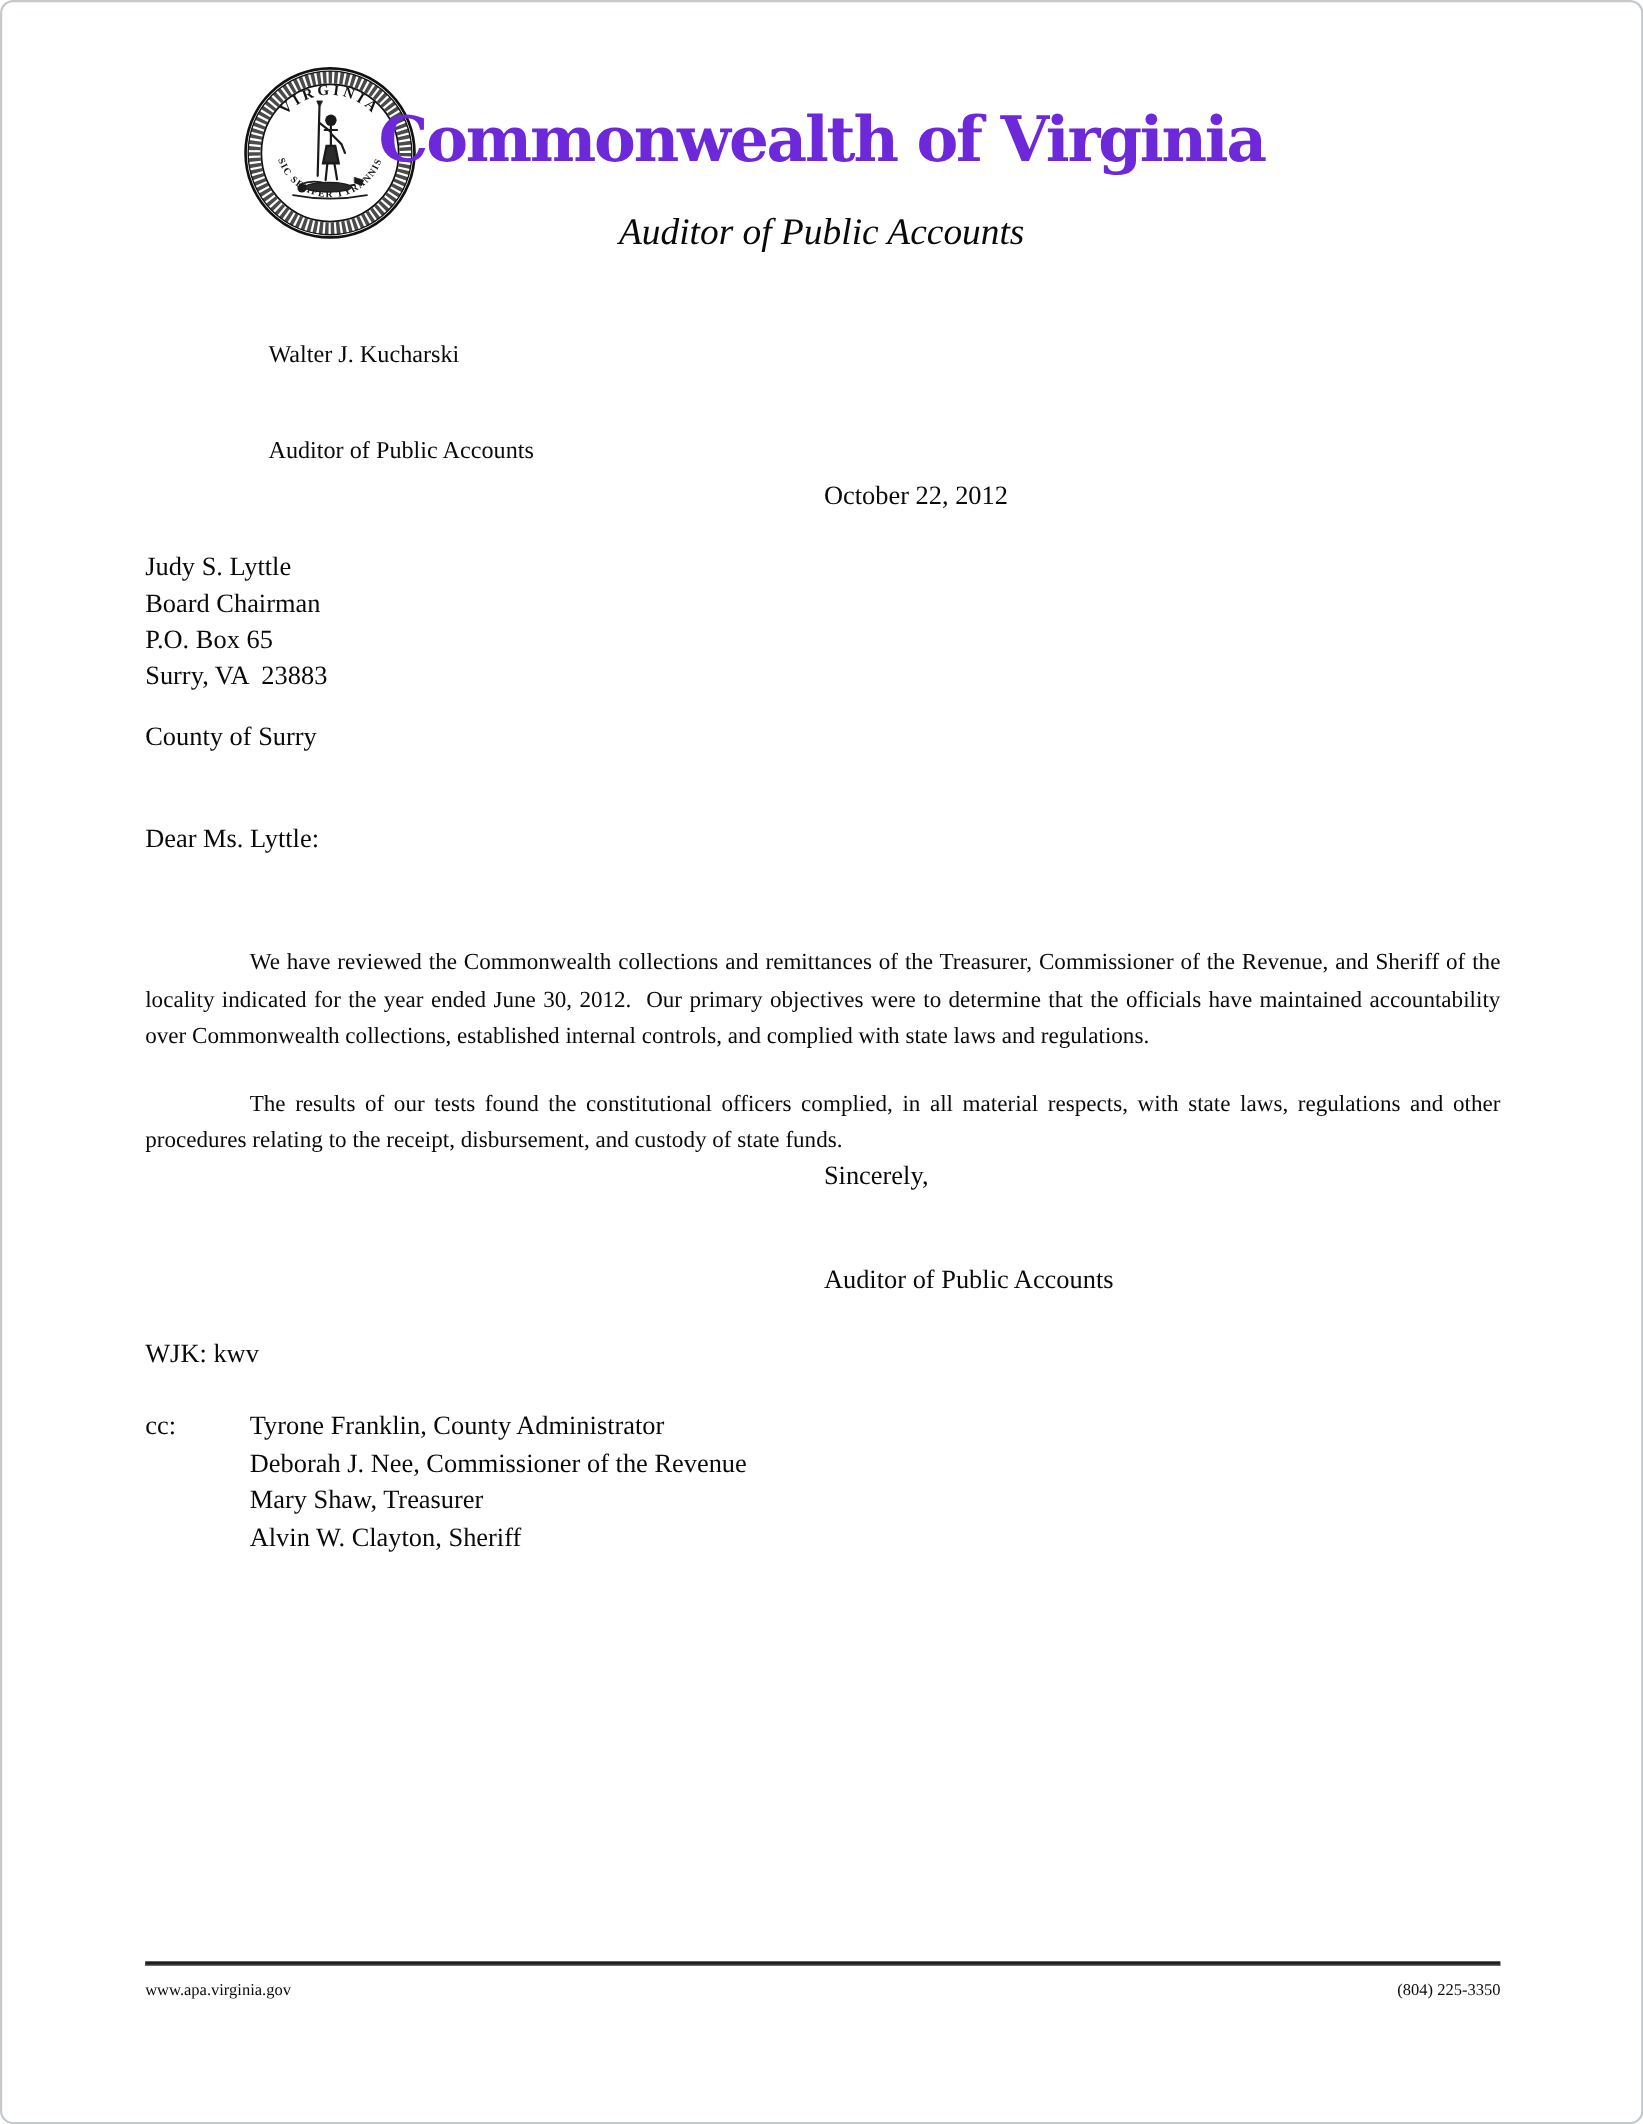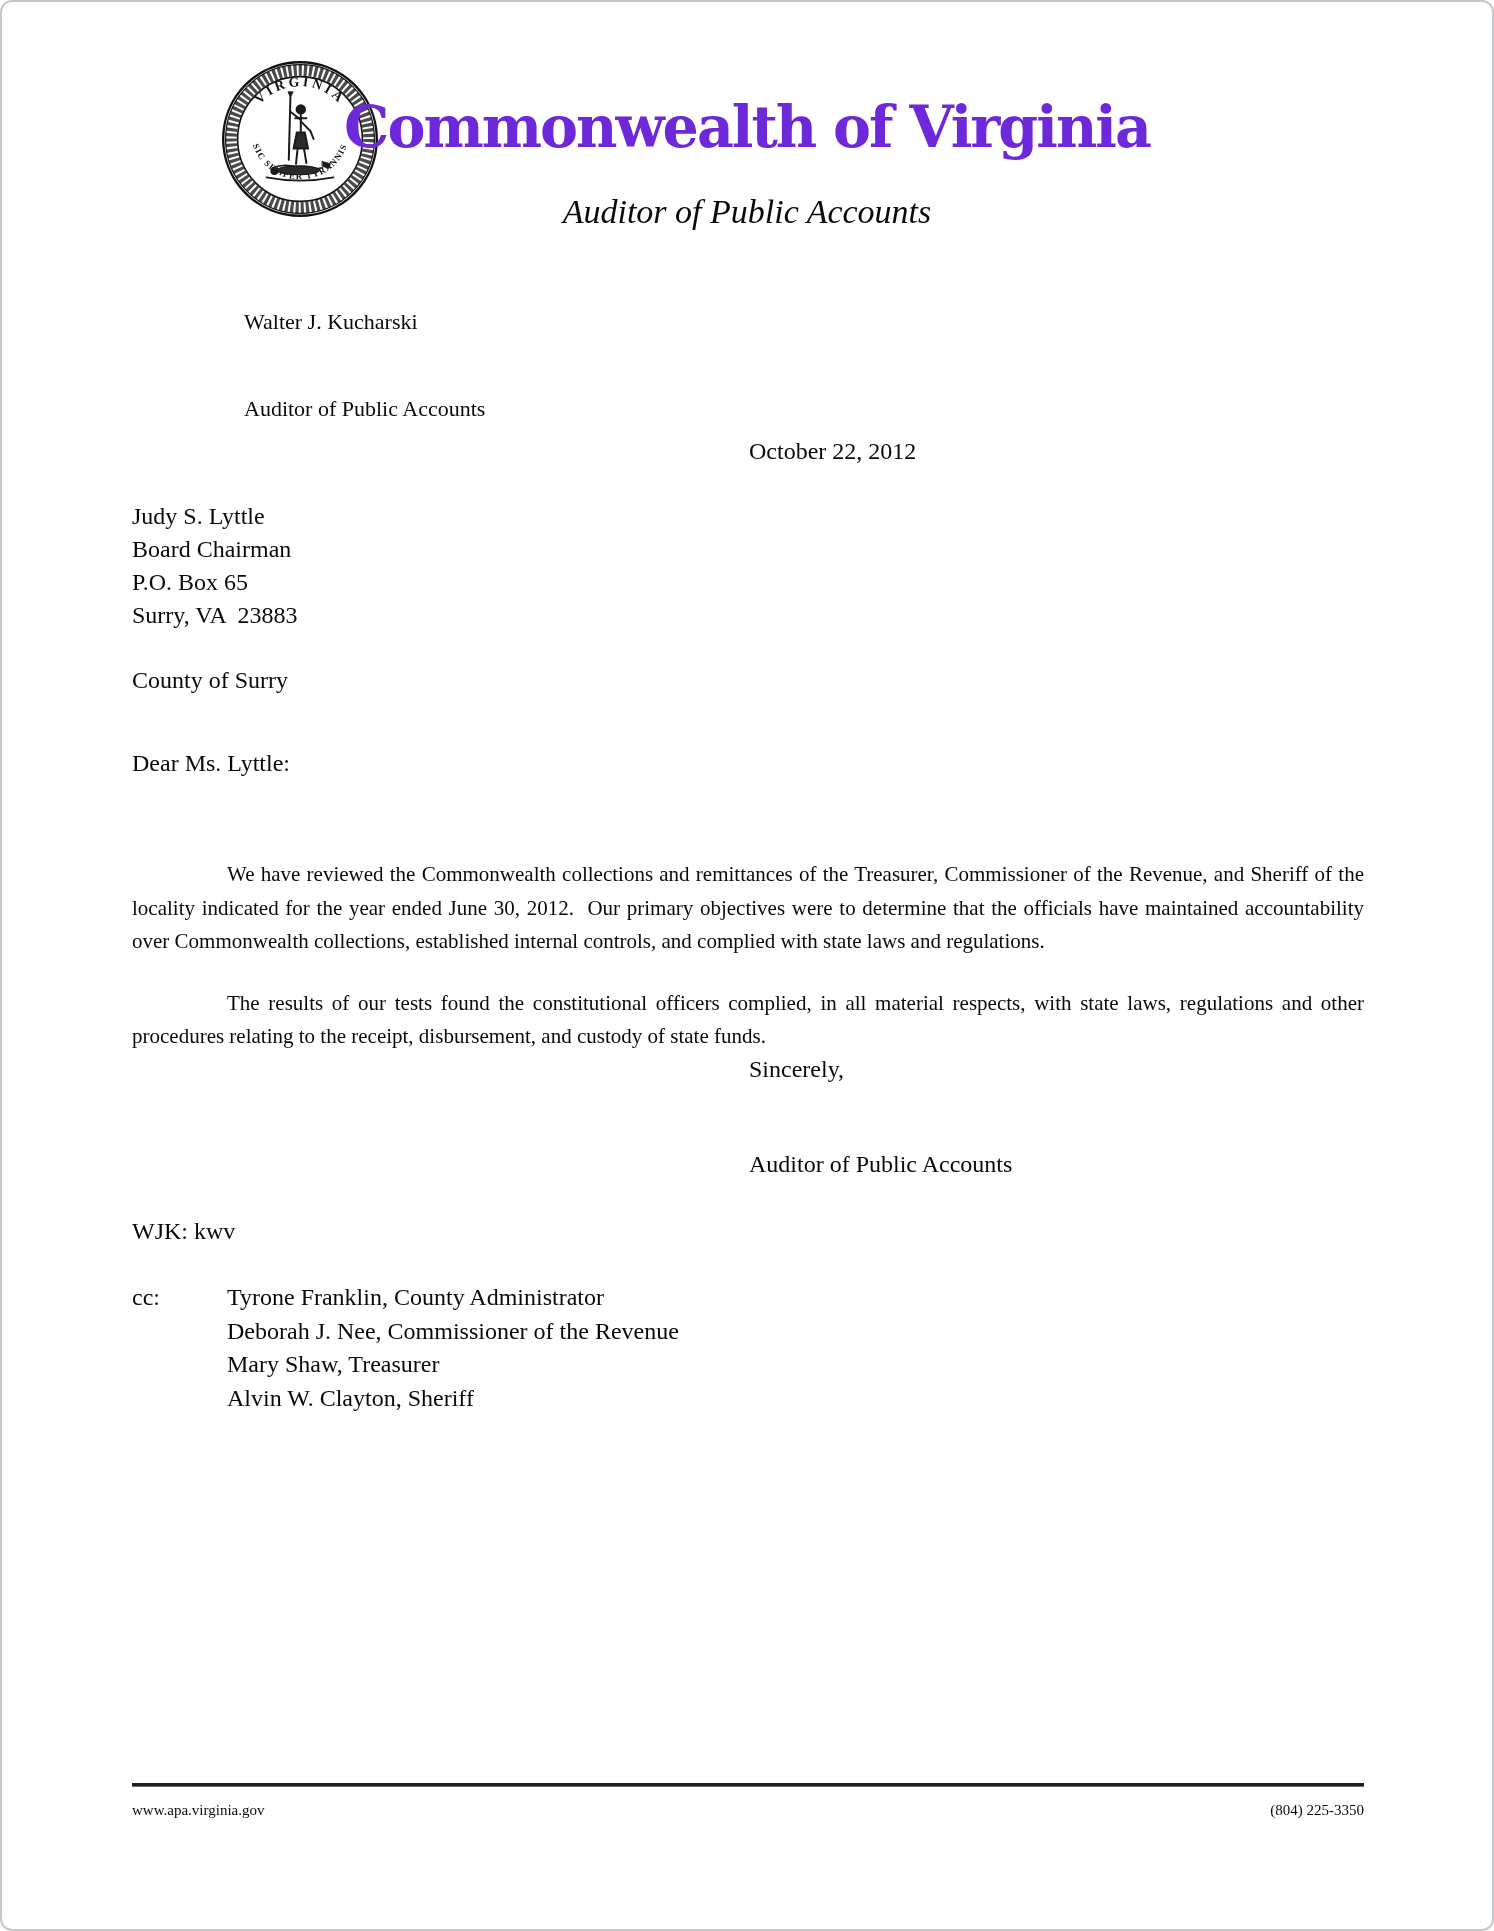--- a/index.html
+++ b/index.html
@@ -87,21 +87,20 @@
     line-height: 33px;
   }
   .recipient div { white-space: pre; }
   .locality {
     position: absolute;
     left: 130px;
     top: 652px;
     font-size: 24px;
     line-height: 33px;
     white-space: pre;
-    margin-top: 10px;
   }
   .salutation {
     position: absolute;
     left: 130px;
     top: 745px;
     font-size: 24px;
     line-height: 33px;
     text-align: right;
   }
   .body-text {

